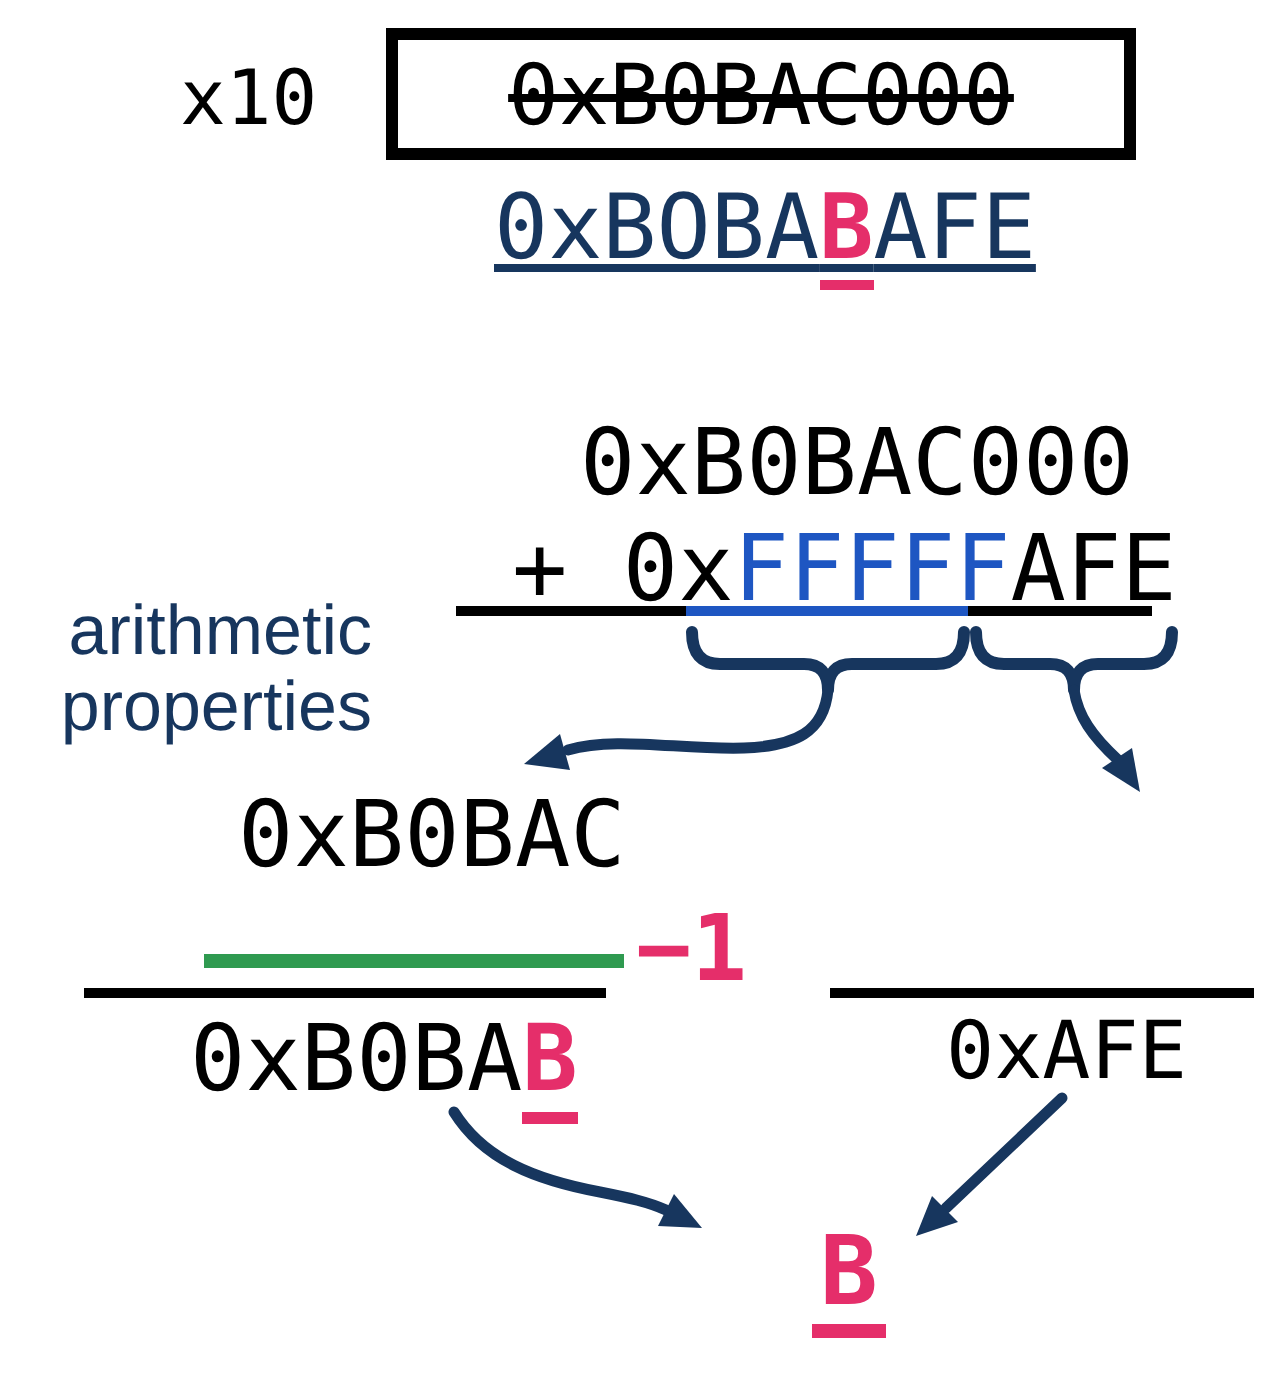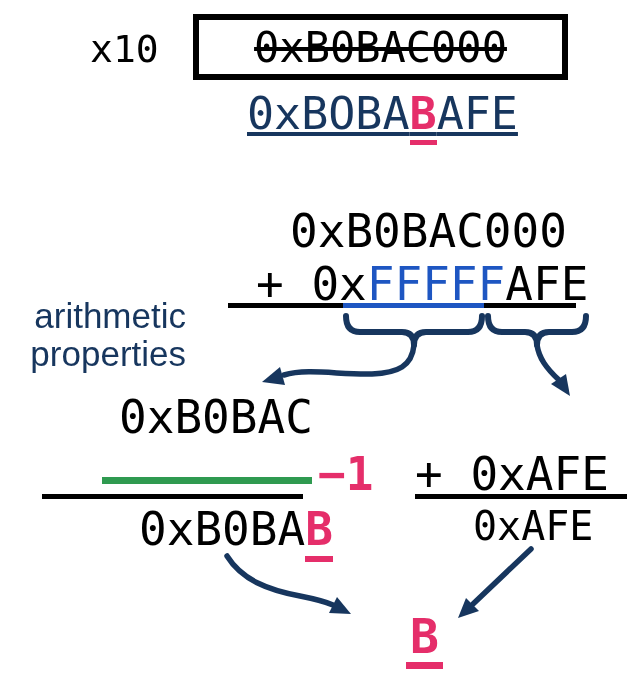--- a/index.html
+++ b/index.html
@@ -21,21 +21,21 @@
            display:flex;align-items:center;justify-content:center;}
   #reg-old{font-size:42px;text-decoration:line-through;text-decoration-thickness:4px;
            font-family:"DejaVu Sans Mono",monospace;color:#000;white-space:pre;}
   #reg-name{left:90px;top:30px;font-size:38px;}
   #reg-new{left:247px;top:91px;font-size:45px;color:var(--navy);text-decoration:underline;}
   #mid-op1{left:290px;top:208px;font-size:46px;}
   #mid-op2{left:232px;top:261px;font-size:46px;margin-left:24px;}
   #left-op1{left:100px;top:394px;font-size:46px;margin-left:19px;}
   #left-op2{left:42px;top:451px;font-size:46px;}
   #minus-one{left:318px;top:451px;font-size:46px;color:var(--pink);font-weight:bold;}
-  #left-res{left:95px;top:506px;font-size:46px;margin-left:44px;}
+  #left-res{left:95px;top:506px;font-size:46px;}
   #right-op1{left:473px;top:394px;font-size:46px;}
   #right-op2{left:415px;top:451px;font-size:46px;}
   #right-res{left:473px;top:506px;font-size:40px;}
   #arith-label{left:10px;top:297px;width:176px;font-size:35px;line-height:38px;text-align:right;}
   #concat-label{left:103px;top:581px;font-size:35px;}
   #big-b{left:406px;top:612px;font-size:48px;font-weight:bold;color:var(--pink);
          border-bottom:7px solid var(--pink);padding:0 4px 2px 4px;line-height:1.0;}
   #overlay{position:absolute;left:0;top:0;width:635px;height:689px;pointer-events:none;}
   .navy-stroke{stroke:var(--navy);fill:none;stroke-linecap:round;stroke-linejoin:round;}
   .navy-fill{fill:var(--navy);stroke:none;}
@@ -58,21 +58,20 @@
   <div class="sumline" style="left:484px;top:303px;width:92px;"></div>
 
   <div id="arith-label" class="sans"><span>arithmetic</span><br><span>properties</span></div>
 
   <div id="left-op1" class="mono">0xB0BAC</div>
   <div class="greenline" style="left:102px;top:477px;width:210px;"></div>
   <div id="minus-one" class="mono">−1</div>
   <div class="sumline" style="left:42px;top:494px;width:261px;"></div>
   <div id="left-res" class="mono"><span>0xB0BA</span><span class="pinkb hl-underline-6">B</span></div>
 
-  <div id="right-op2" class="mono">+ 0xAFE</div>
   <div class="sumline" style="left:415px;top:494px;width:212px;"></div>
   <div id="right-res" class="mono">0xAFE</div>
 
   <div id="big-b" class="mono">B</div>
 
   <svg id="overlay" viewBox="0 0 635 689" xmlns="http://www.w3.org/2000/svg">
     <path class="navy-stroke" stroke-width="6" d="M346,316 Q346,332 360,332 L402,332 Q414,332 414,345 Q414,332 426,332 L468,332 Q482,332 482,316"></path>
     <path class="navy-stroke" stroke-width="6" d="M488,316 Q488,332 502,332 L525,332 Q537,332 537,345 Q537,332 549,332 L572,332 Q586,332 586,316"></path>
 
     <path class="navy-stroke" stroke-width="5.5" d="M414,345 C412,366 398,373 372,374 C340,375 308,368 284,375"></path>

